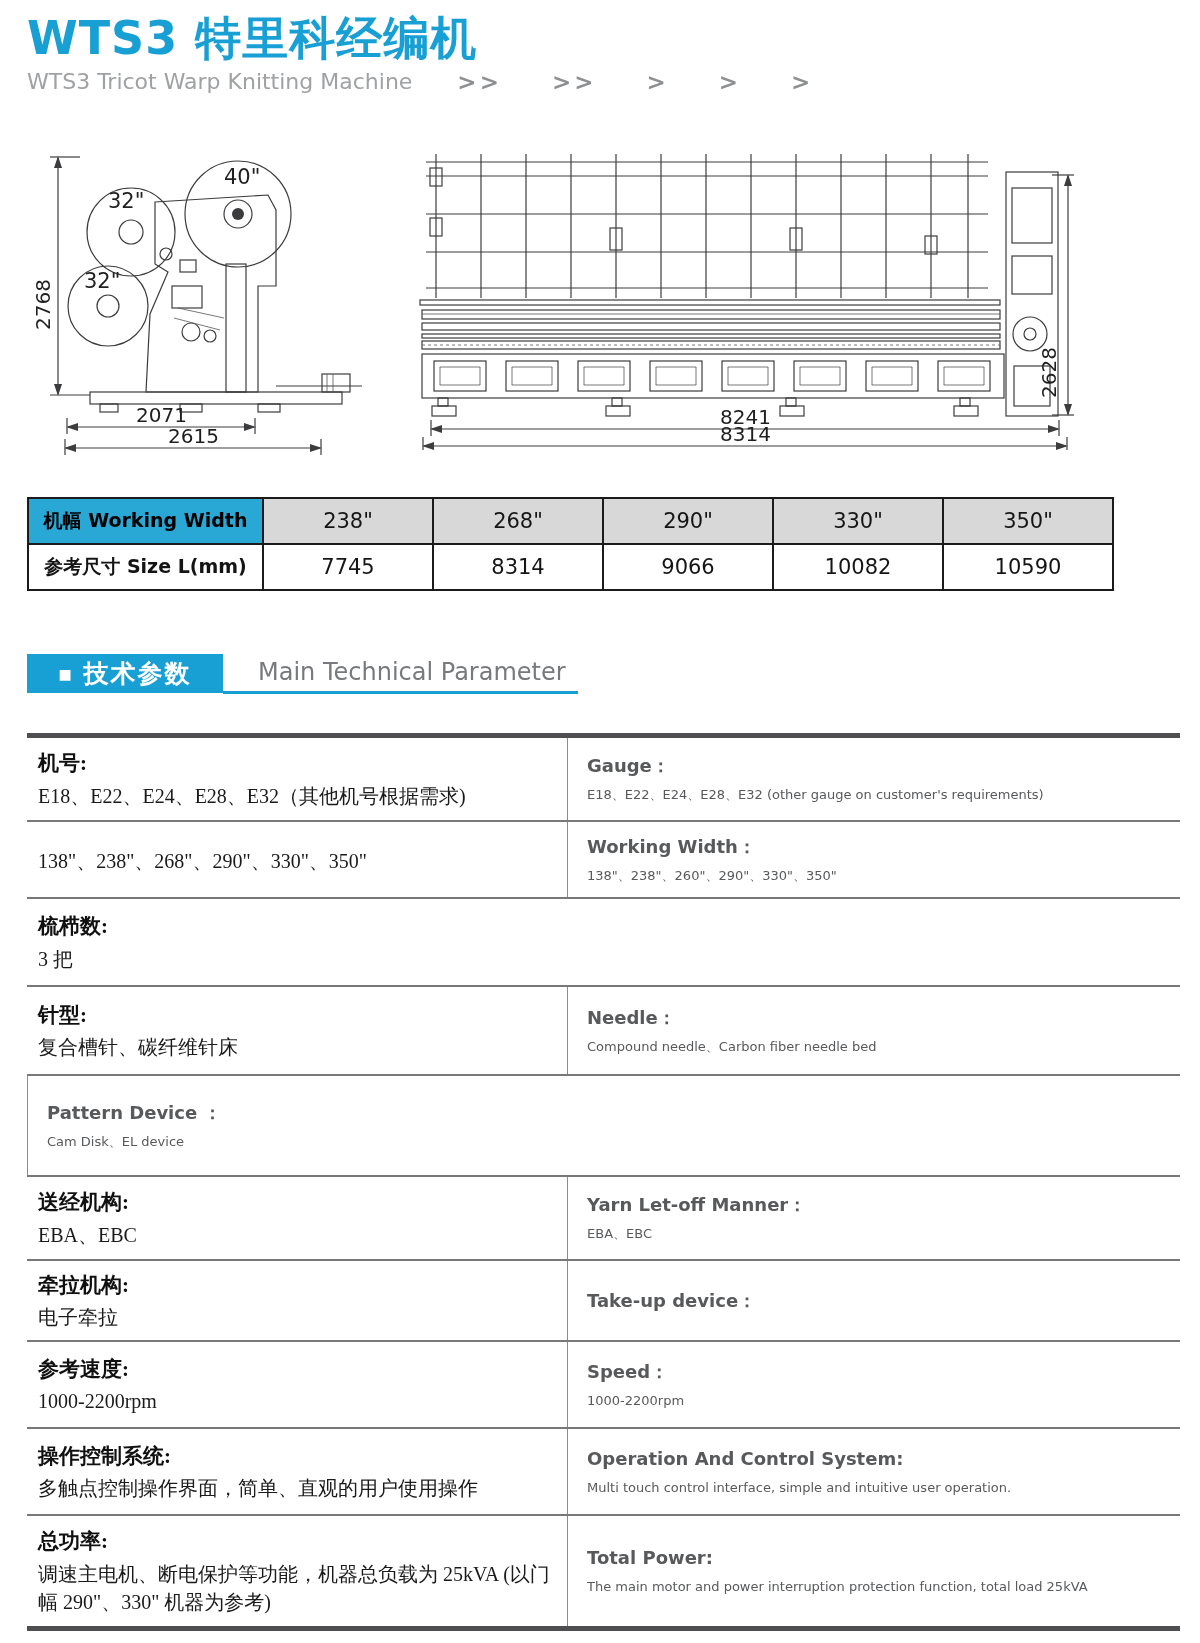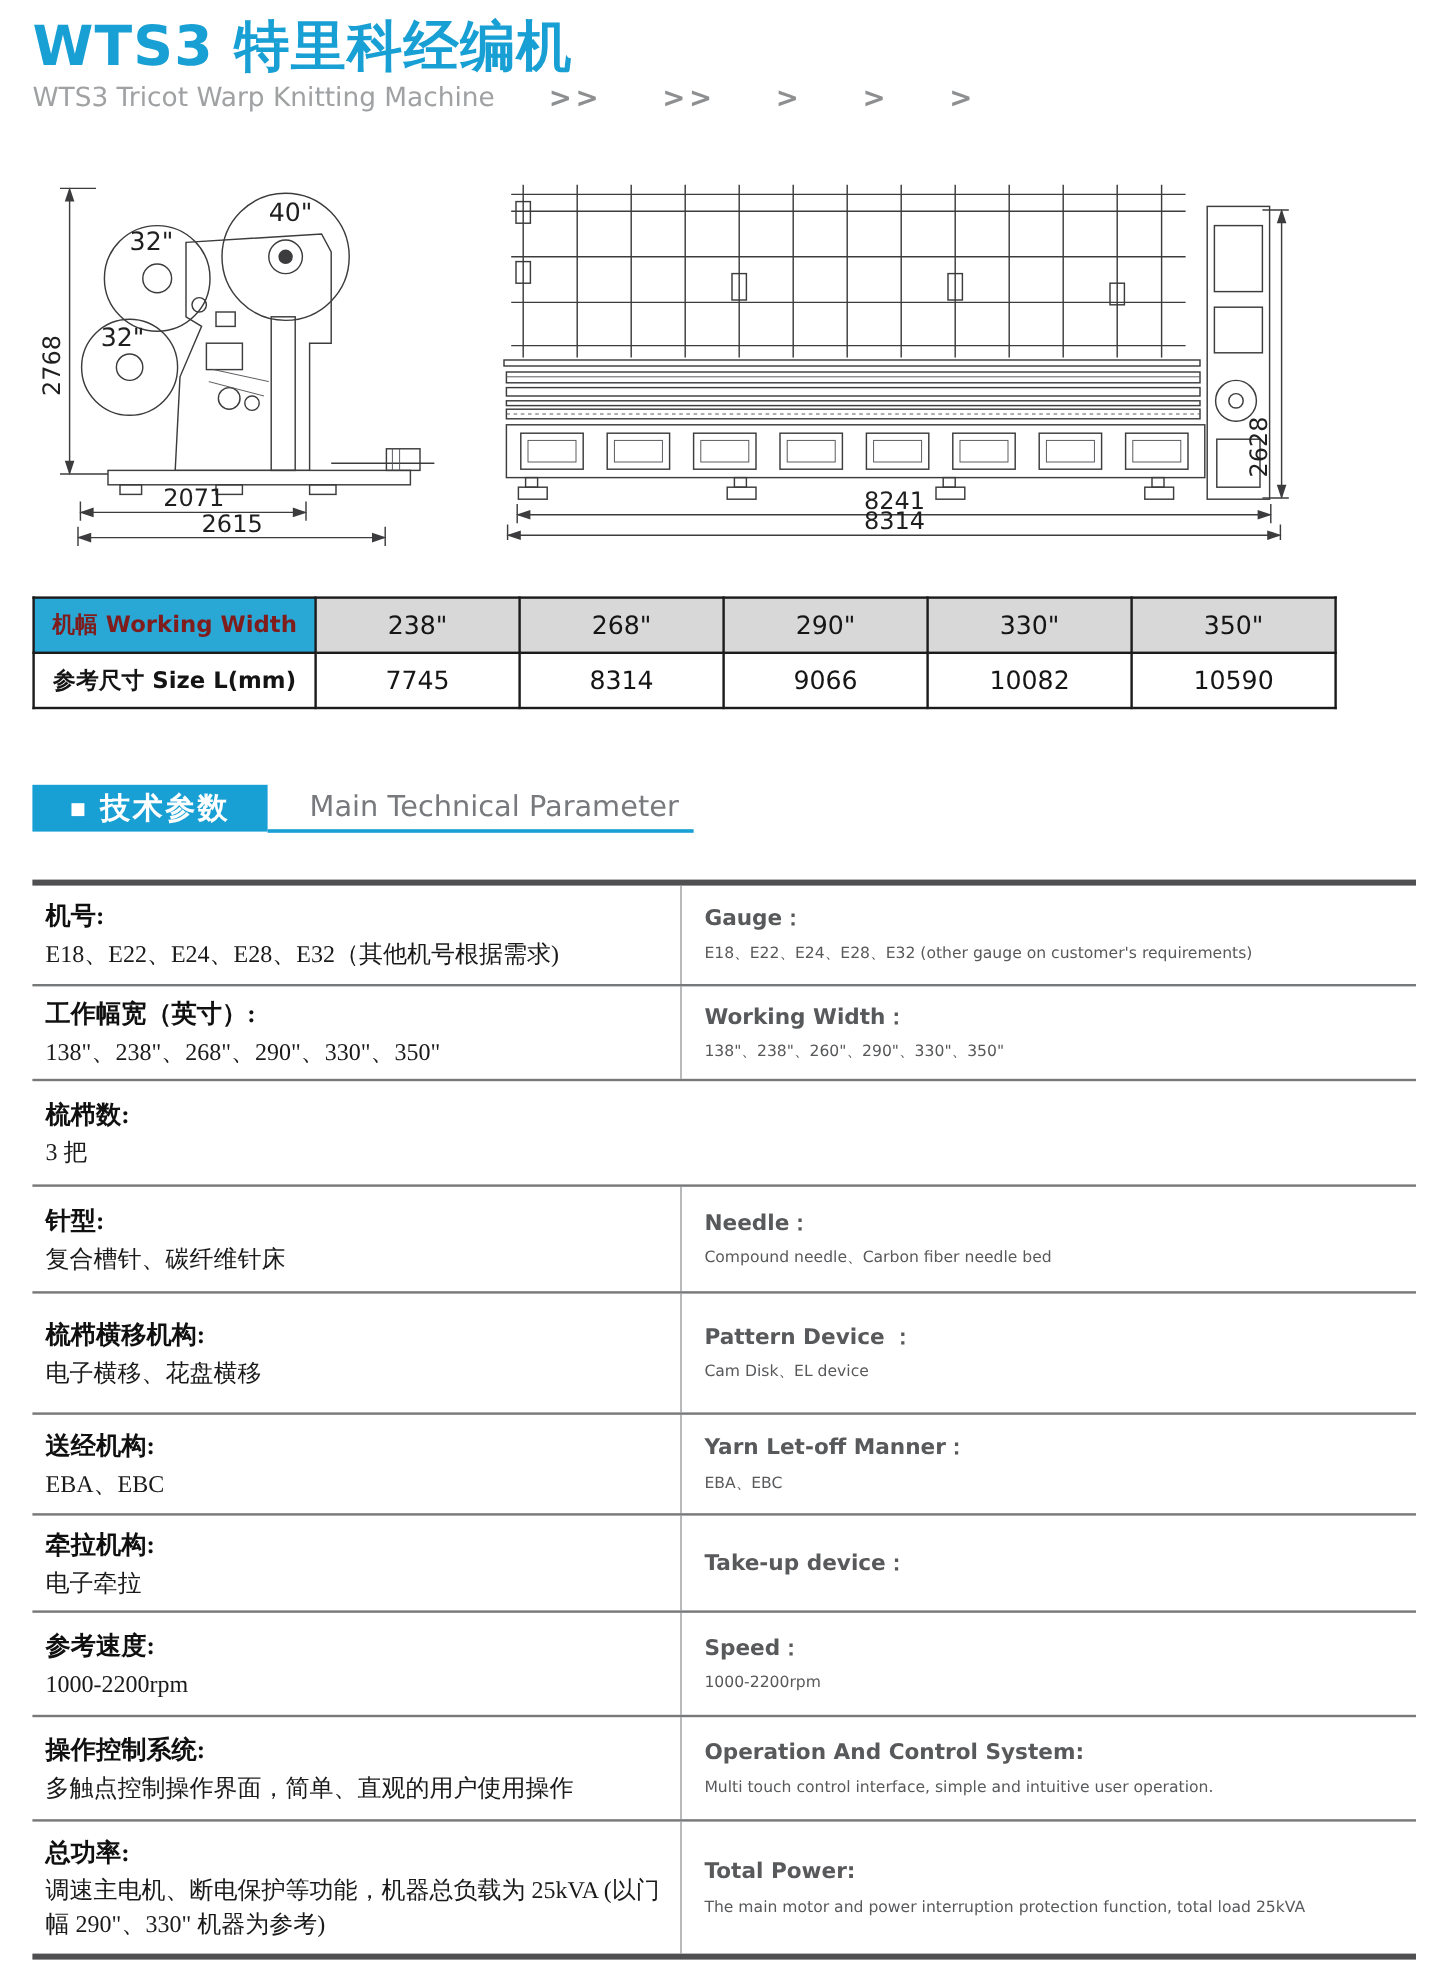--- a/index.html
+++ b/index.html
@@ -18,21 +18,21 @@
   .diag svg { display:block; }
   .ln { stroke:#3c3c3e; stroke-width:1.2; fill:none; }
   .ln-thin { stroke:#55565a; stroke-width:0.8; fill:none; }
   .fillc { fill:#3c3c3e; stroke:none; }
   .dim-text { font-size:20px; fill:#1f1f1f; }
   .beam-text { font-size:21px; fill:#1f1f1f; }
 
   
   table.size-table { position:absolute; left:27px; top:497px; border-collapse:collapse; table-layout:fixed; }
   table.size-table td { border:2px solid #1b1b1b; height:42px; text-align:center; vertical-align:middle; }
-  td.st-head { background:#29a7d5; color:#7f1d1d; font-weight:bold; font-size:19px; }
+  td.st-head { background:#29a7d5; color:#000000; font-weight:bold; font-size:19px; }
   td.st-label { background:#ffffff; color:#141414; font-weight:bold; font-size:19px; }
   td.st-w { background:#d8d8d8; color:#151515; font-size:21px; }
   td.st-v { background:#ffffff; color:#151515; font-size:21px; }
 
   
   .section { position:absolute; left:27px; top:654px; width:1146px; height:42px; }
   .sec-box { position:absolute; left:0; top:0; width:196px; height:39px; background:#189fd4; color:#fff;
              display:flex; align-items:center; justify-content:center; font-size:25px; font-weight:bold; letter-spacing:2px; }
   .sec-bullet { font-size:14px; margin-right:10px; }
   .sec-en { position:absolute; left:231px; top:4px; font-size:24px; color:#77797c; }
@@ -265,21 +265,20 @@
         <div class="zh-value">E18、E22、E24、E28、E32（其他机号根据需求)</div>
       </div>
       <div class="cell en">
         <div class="en-label">Gauge：</div>
         <div class="en-value">E18、E22、E24、E28、E32 (other gauge on customer's requirements)</div>
       </div>
     </div>
 
     <div class="spec-row r2">
       <div class="cell zh">
-        <div class="zh-label">工作幅宽（英寸）:</div>
         <div class="zh-value">138"、238"、268"、290"、330"、350"</div>
       </div>
       <div class="cell en">
         <div class="en-label">Working Width：</div>
         <div class="en-value">138"、238"、260"、290"、330"、350"</div>
       </div>
     </div>
 
     <div class="spec-row r3">
       <div class="cell zh">
@@ -293,24 +292,20 @@
         <div class="zh-label">针型:</div>
         <div class="zh-value">复合槽针、碳纤维针床</div>
       </div>
       <div class="cell en">
         <div class="en-label">Needle：</div>
         <div class="en-value">Compound needle、Carbon fiber needle bed</div>
       </div>
     </div>
 
     <div class="spec-row r5">
-      <div class="cell zh">
-        <div class="zh-label">梳栉横移机构:</div>
-        <div class="zh-value">电子横移、花盘横移</div>
-      </div>
       <div class="cell en">
         <div class="en-label">Pattern Device ：</div>
         <div class="en-value">Cam Disk、EL device</div>
       </div>
     </div>
 
     <div class="spec-row r6">
       <div class="cell zh">
         <div class="zh-label">送经机构:</div>
         <div class="zh-value">EBA、EBC</div>

